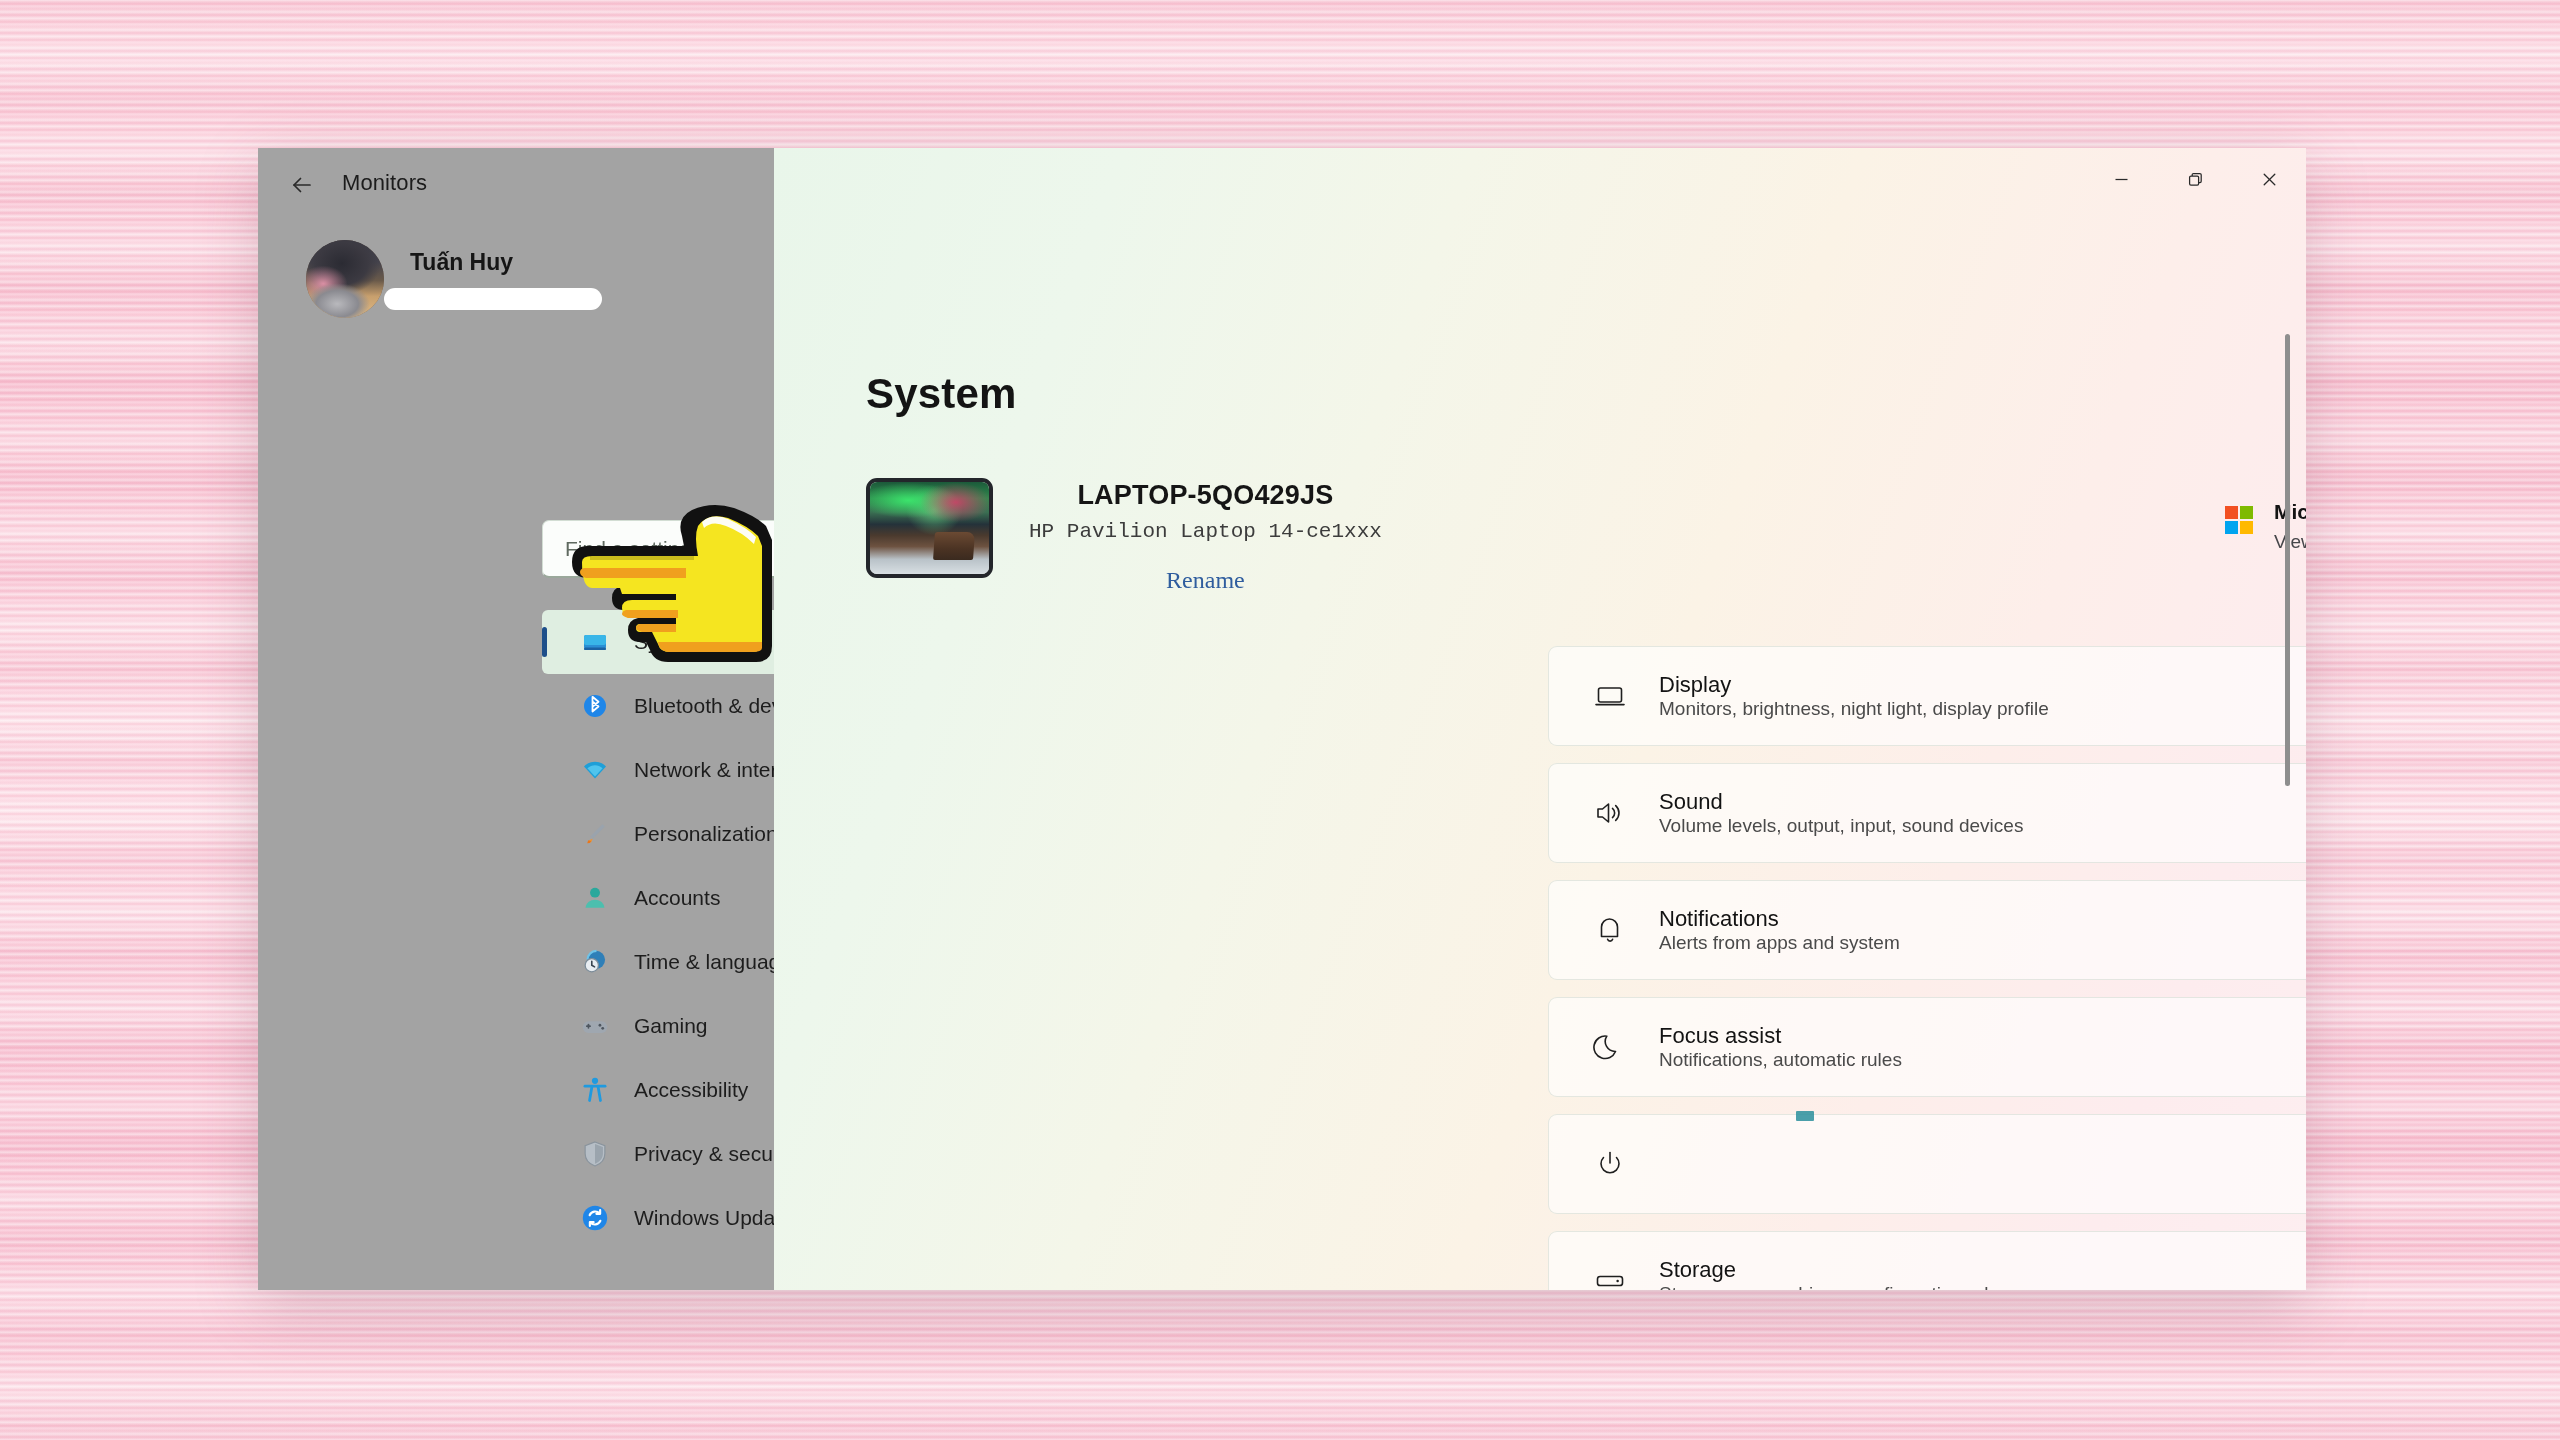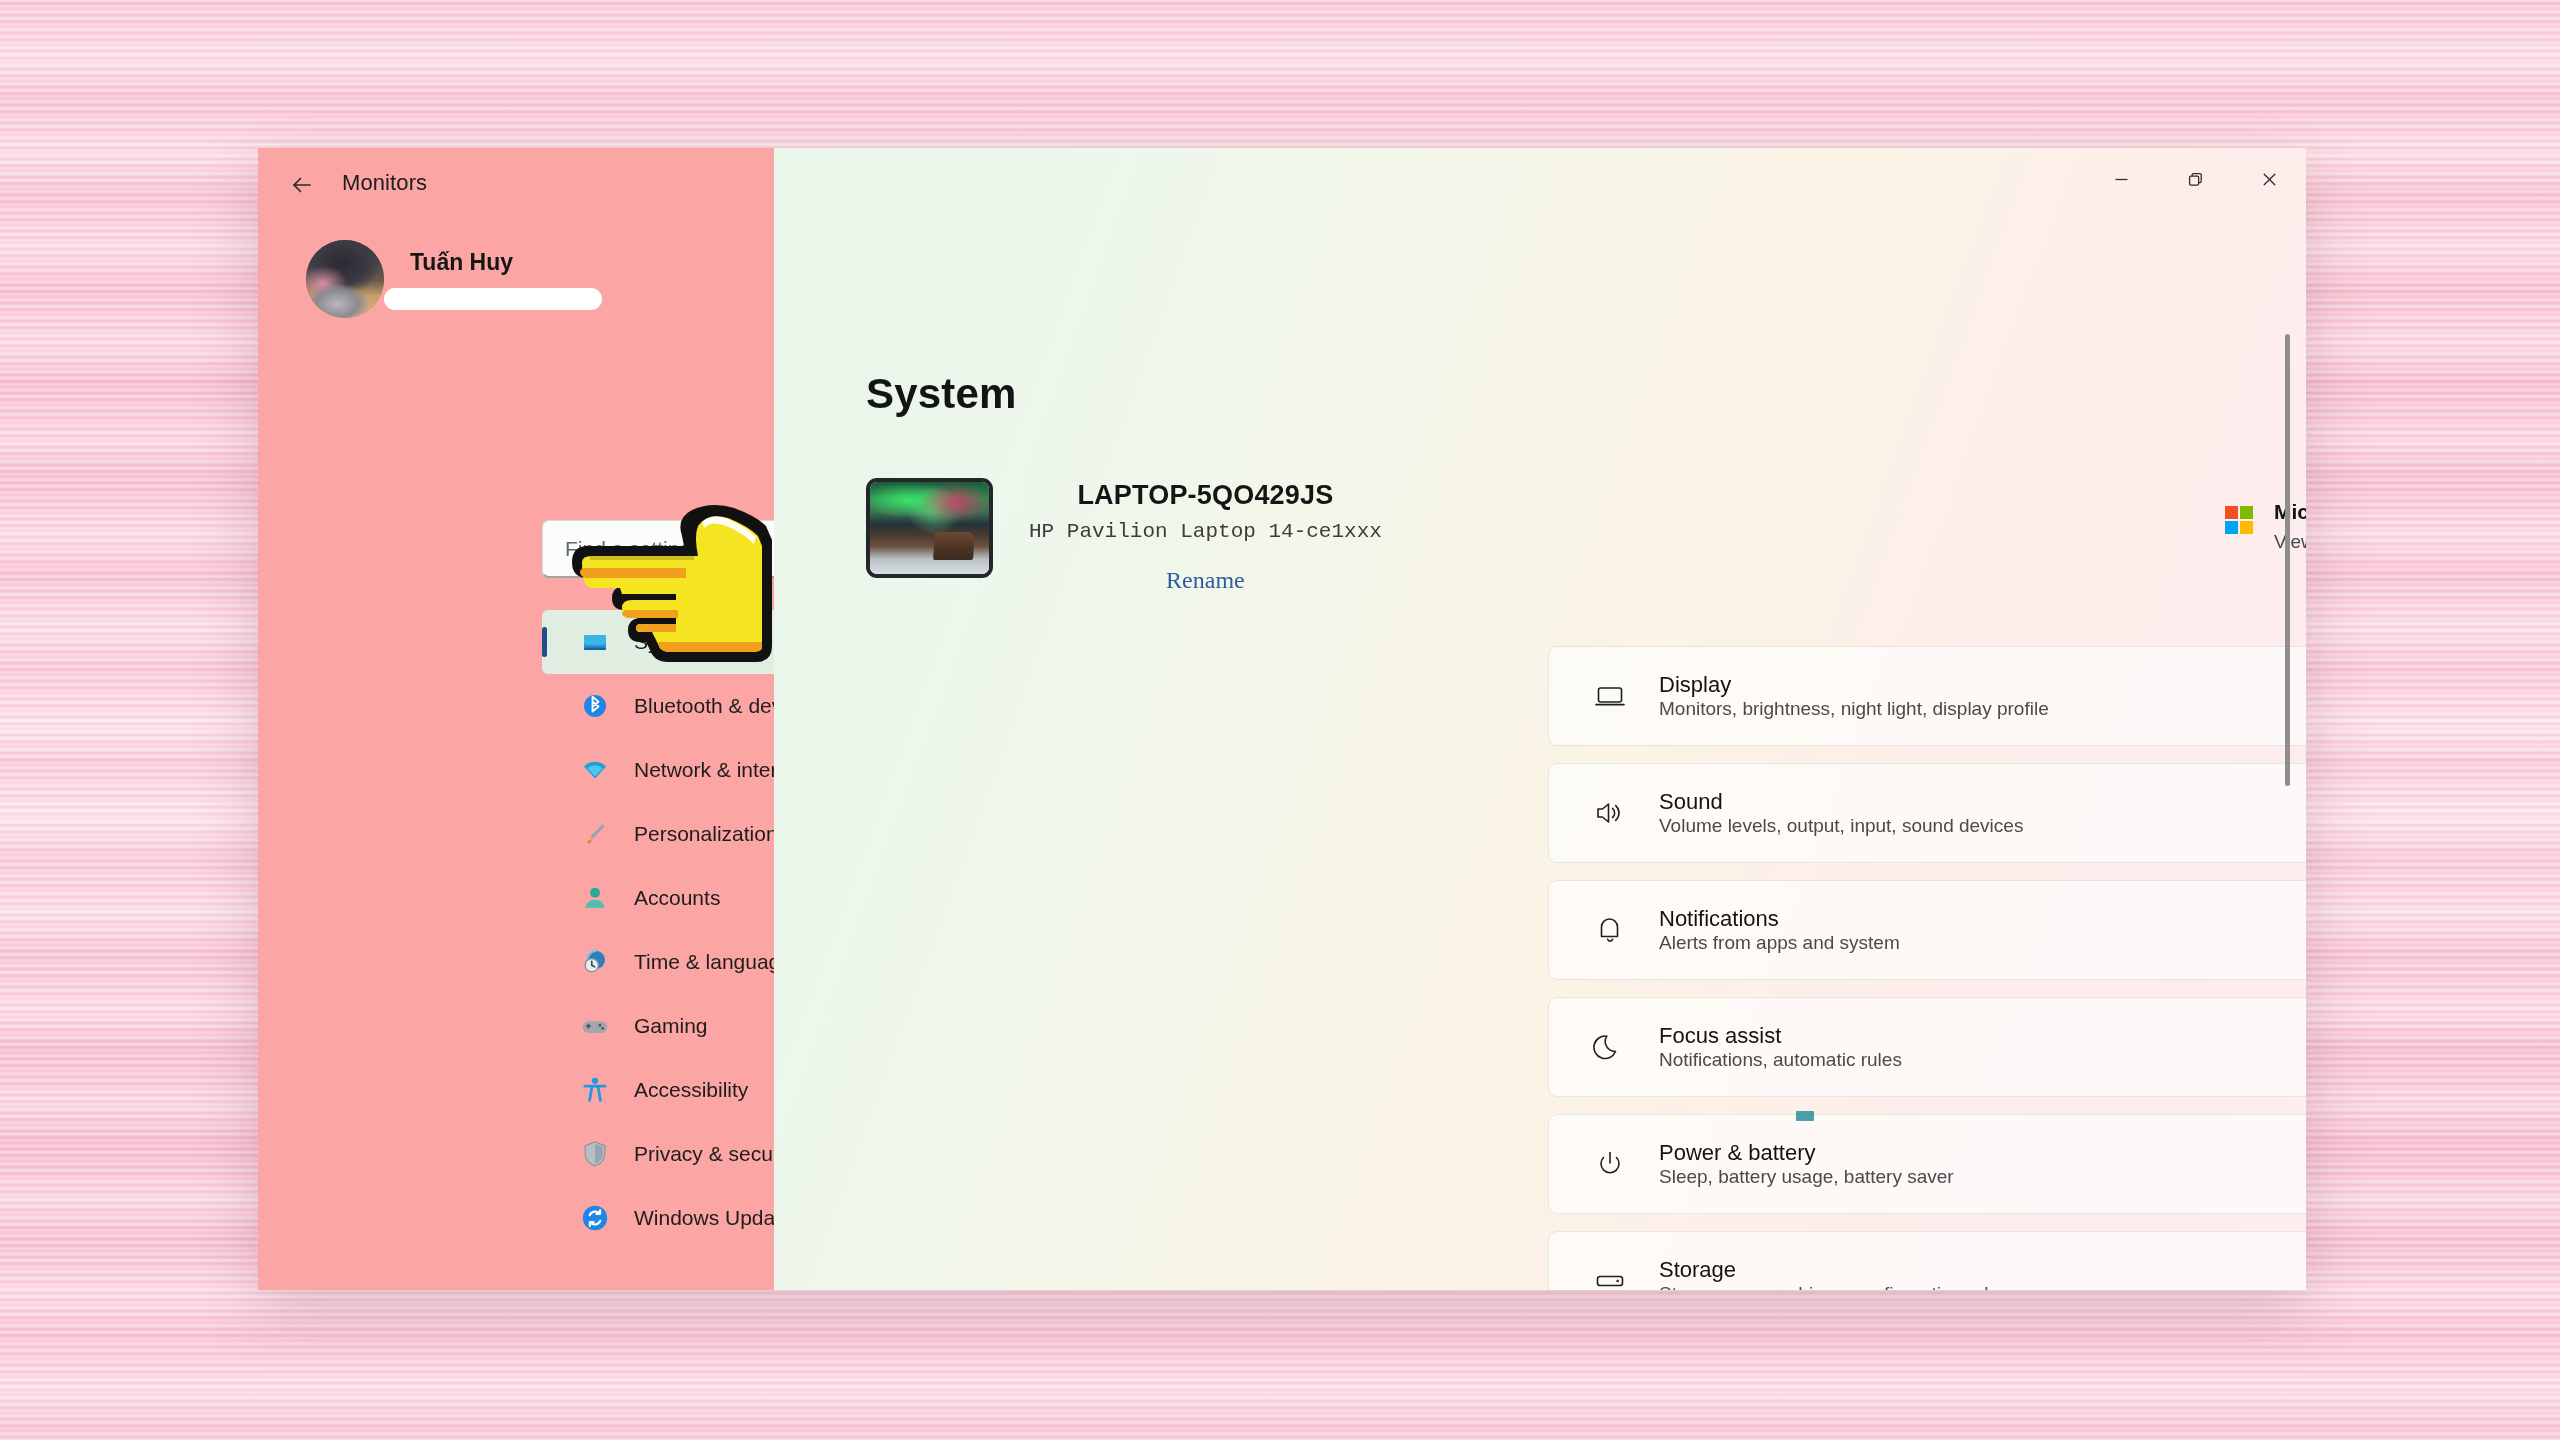--- a/index.html
+++ b/index.html
@@ -50,21 +50,21 @@
     box-shadow: 0 18px 60px rgba(120, 60, 80, 0.22);
   }
 
   
   .sidebar {
     position: absolute;
     left: 0;
     top: 0;
     width: 516px;
     height: 100%;
-    background: #fca5a5;
+    background: #a3a3a3;
     box-sizing: border-box;
   }
 
   
   .content {
     position: absolute;
     left: 516px;
     top: 0;
     right: 0;
     height: 100%;
@@ -669,24 +669,20 @@
 
       </div>
 
       <div class="row">
         <span class="row-icon">
           <svg viewBox="0 0 34 34" fill="none" stroke="#1f1f1f" stroke-width="1.6">
             <path d="M10.5 10.5a9 9 0 1 0 13 0" stroke-linecap="round"></path>
             <line x1="17" y1="5.5" x2="17" y2="16" stroke-linecap="round"></line>
           </svg>
         </span>
-        <div class="row-text">
-          <div class="row-title">Power &amp; battery</div>
-          <div class="row-sub">Sleep, battery usage, battery saver</div>
-        </div>
 
       </div>
 
       <div class="row">
         <span class="row-icon">
           <svg viewBox="0 0 34 34" fill="none" stroke="#1f1f1f" stroke-width="1.6">
             <rect x="4.5" y="12.5" width="25" height="9" rx="2.6"></rect>
             <circle cx="24.6" cy="17" r="1.25" fill="#1f1f1f" stroke="none"></circle>
           </svg>
         </span>

